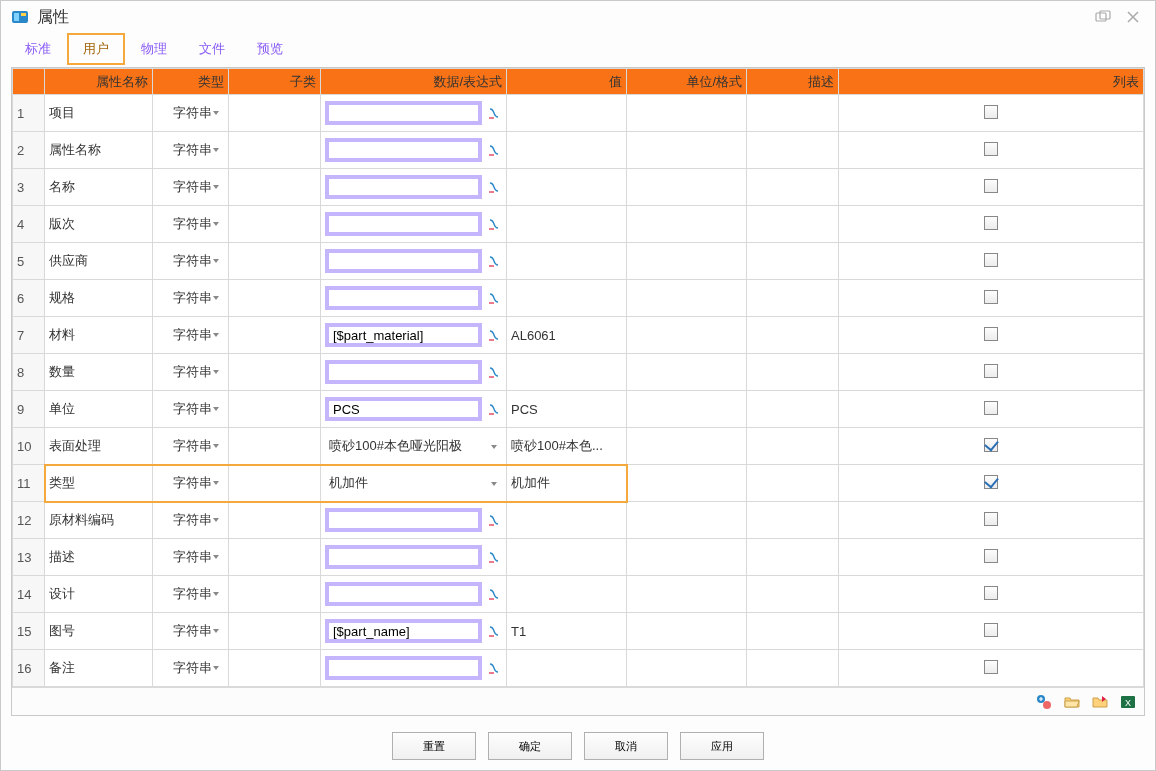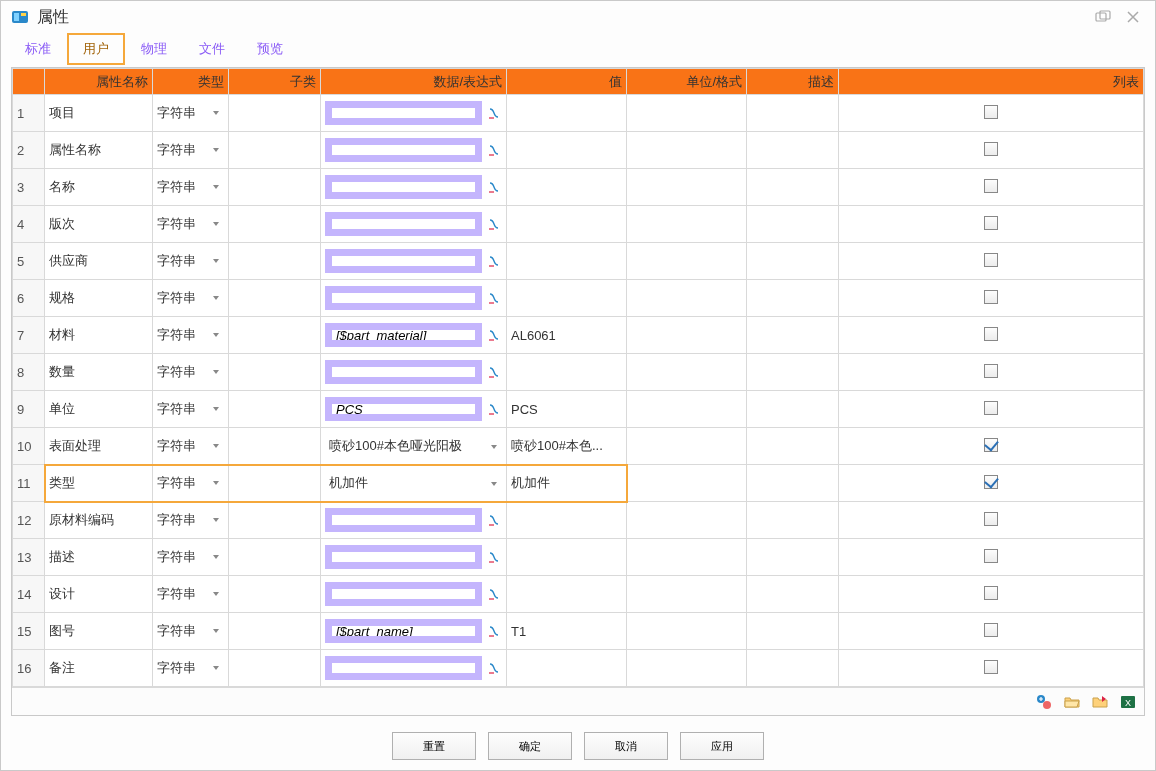--- a/index.html
+++ b/index.html
@@ -107,27 +107,26 @@
 .col-type { width: 76px; }
 .col-subtype { width: 92px; }
 .col-expr { width: 186px; }
 .col-val { width: 120px; }
 .col-unit { width: 120px; }
 .col-desc { width: 92px; }
 .col-list { width: auto; text-align: center; }
 .cell-input {
   width: calc(100% - 2px);
   height: 24px;
-  border: 7px solid #c4b5fd;
+  border: 4px solid #c4b5fd;
   background: #fff;
   padding: 0 4px;
   font-size: 13px;
-  font-style: italic;
-}
-.type-cell { display: flex; align-items: center; justify-content: space-between; padding-right:2px;}
+}
+.type-cell { display: flex; align-items: center; justify-content: flex-end; padding-right:2px;}
 .type-dd {
   width: 10px; height: 10px;
   color: #888;
   display: inline-flex; align-items:center;
 }
 .expr-cell { display: flex; align-items: center; gap: 4px; position: relative;}
 .expr-cell .cell-input { flex: 1; }
 .expr-cell.dropdown .dd-val {
   flex: 1;
   height: 24px;

